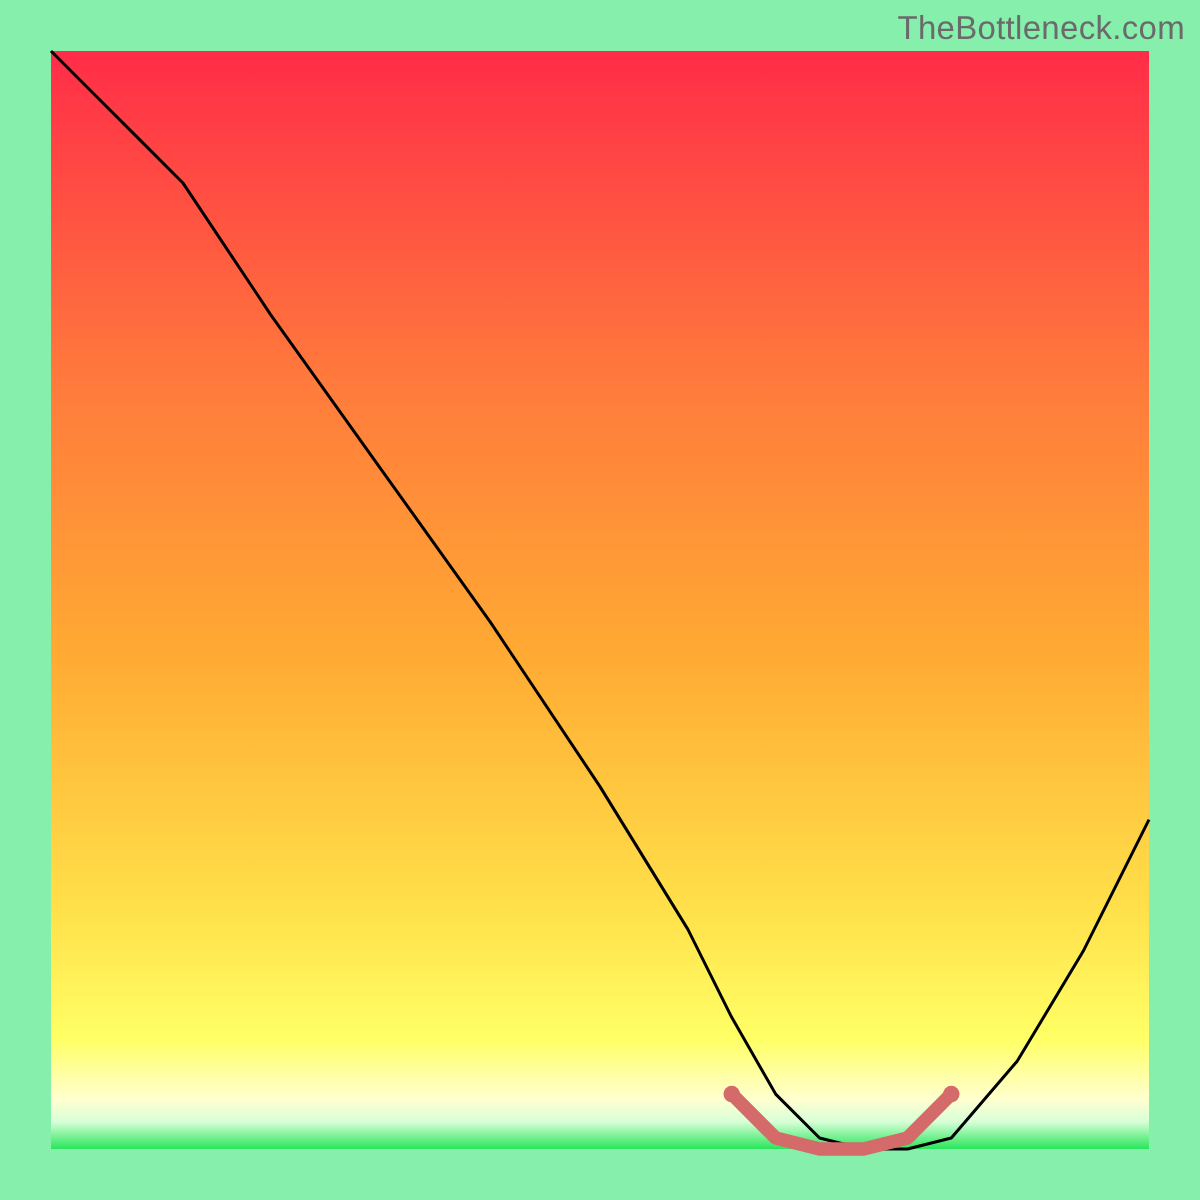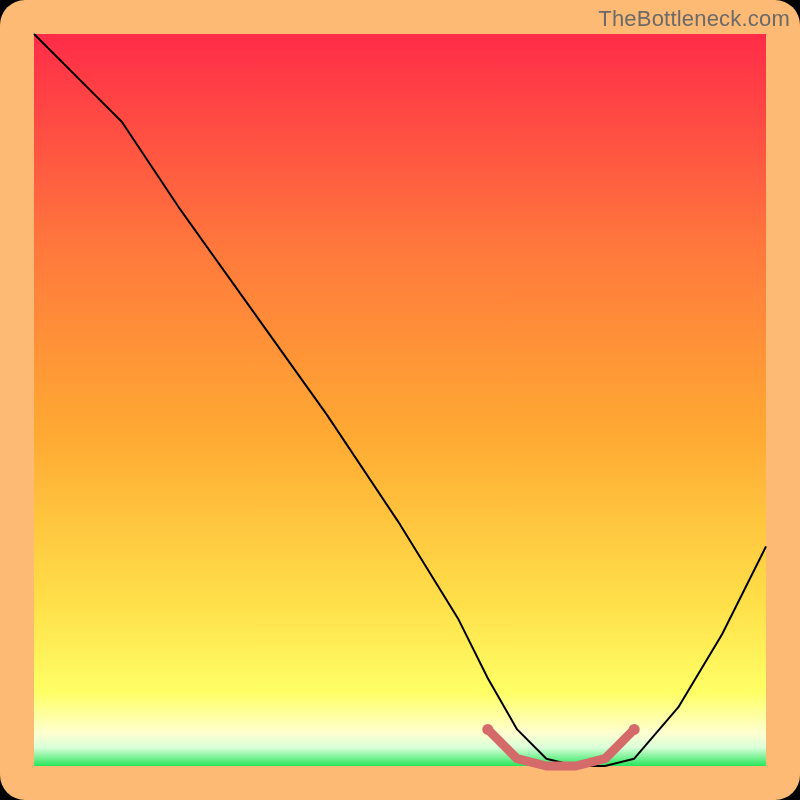--- a/index.html
+++ b/index.html
@@ -8,22 +8,21 @@
     width: 800px;
     height: 800px;
     background: #000;
     font-family: Arial, Helvetica, sans-serif;
     overflow: hidden;
   }
   .frame {
     position: relative;
     width: 800px;
     height: 800px;
-    background: #fdba74;
-    border-radius: 25px;
+    background: #86efac;
   }
   .watermark {
     position: absolute;
     top: 6px;
     right: 10px;
     color: #6a6a6a;
     font-size: 22px;
     font-weight: 400;
     letter-spacing: 0.2px;
     z-index: 5;

